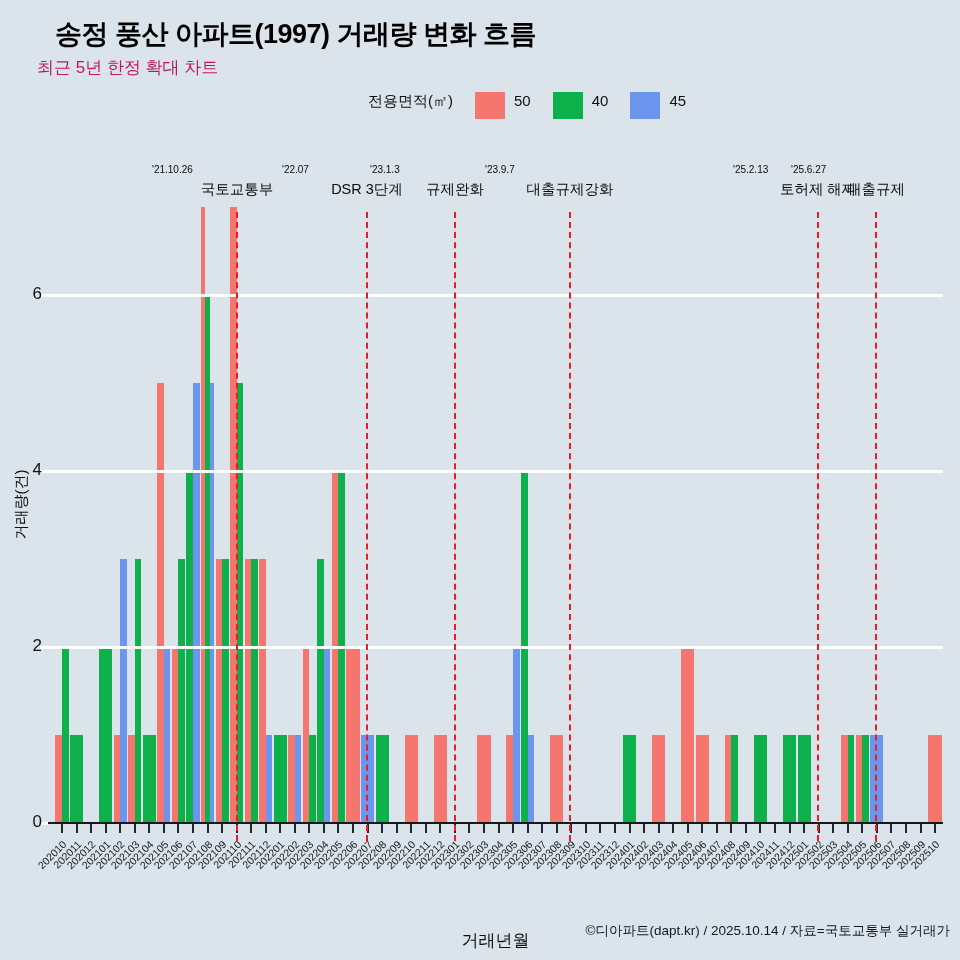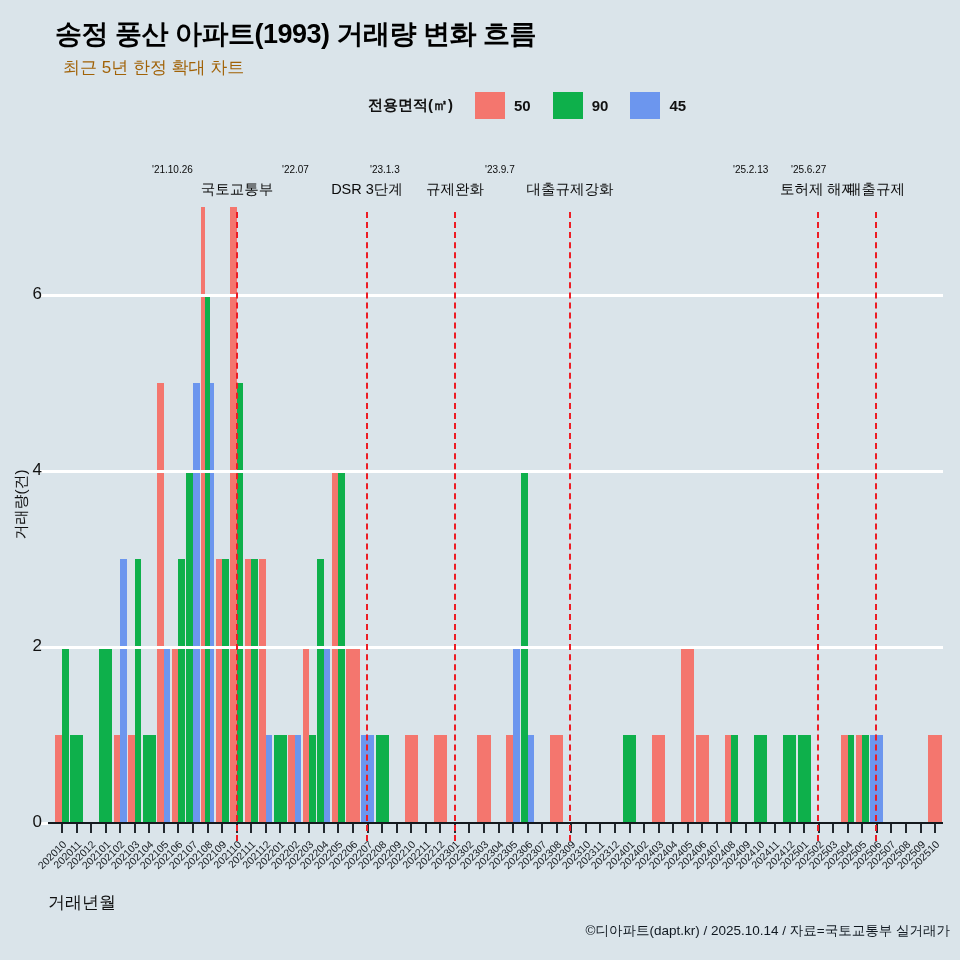--- a/index.html
+++ b/index.html
@@ -4,52 +4,52 @@
 <style>
   html,body{margin:0;padding:0;}
   body{
     width:960px;height:960px;position:relative;overflow:hidden;
     background:#DAE4EA;
     font-family:"Liberation Sans","DejaVu Sans",sans-serif;
     color:#111;
   }
   .abs{position:absolute;}
   #title{left:55px;top:16px;font-size:27px;font-weight:700;color:#000;letter-spacing:-0.5px;white-space:nowrap;}
-  #subtitle{left:63px;top:56px;font-size:17px;color:#a16207;white-space:nowrap;}
-  #legend{left:368px;top:92px;display:flex;align-items:center;font-size:15px;font-weight:bold;}
+  #subtitle{left:37px;top:56px;font-size:17px;color:#be185d;white-space:nowrap;}
+  #legend{left:368px;top:92px;display:flex;font-size:15px;}
   #legend .sw{width:30px;height:27px;margin-left:22px;margin-right:9px;display:inline-block;}
   #legend .lt{white-space:nowrap;}
   #ytitle{left:-34px;top:495px;font-size:15px;transform:rotate(-90deg);transform-origin:center;white-space:nowrap;width:110px;text-align:center;}
-  #xtitle{left:48px;top:891px;width:895px;font-size:17px;}
+  #xtitle{left:48px;top:929px;width:895px;text-align:center;font-size:17px;}
   #footer{right:10px;top:922px;font-size:13.5px;color:#101820;white-space:nowrap;}
   #plot{left:0;top:0;width:960px;height:960px;}
   .bar{position:absolute;z-index:1;}
   .grid{position:absolute;left:48px;width:895px;height:3px;background:#FFFFFF;z-index:3;}
   .gstub{position:absolute;left:40px;width:8px;height:3px;background:#FFFFFF;z-index:3;}
   .ylab{position:absolute;left:0;width:42px;text-align:right;font-size:17px;color:#111;z-index:4;}
   #xaxis{position:absolute;left:48px;top:822px;width:895px;height:2px;background:#14191e;z-index:3;}
   .xtick{position:absolute;top:824px;width:2px;height:9px;background:#22282e;z-index:2;}
   .xlab{position:absolute;width:58px;text-align:right;font-size:10.5px;color:#14191e;
         transform-origin:100% 0%;transform:rotate(-45deg);white-space:nowrap;z-index:2;}
   .evline{position:absolute;top:212px;height:629px;width:0;border-left:2px dashed #ED1C24;z-index:5;}
   .evdate{position:absolute;top:164px;width:170px;font-size:10px;color:#0b0b0b;white-space:nowrap;z-index:6;}
   .evname{position:absolute;top:180px;width:170px;text-align:center;font-size:14.5px;color:#0b0b0b;white-space:nowrap;z-index:6;}
 </style>
 </head>
 <body>
 
-<div class="abs" id="title">송정 풍산 아파트(1993) 거래량 변화 흐름</div>
+<div class="abs" id="title">송정 풍산 아파트(1997) 거래량 변화 흐름</div>
 <div class="abs" id="subtitle">최근 5년 한정 확대 차트</div>
 
 <div class="abs" id="legend">
   <span class="lt">전용면적(㎡)</span>
   <span class="sw" style="background:#F4766E"></span>
   <span class="lt">50</span>
   <span class="sw" style="background:#0EB04B"></span>
-  <span class="lt">90</span>
+  <span class="lt">40</span>
   <span class="sw" style="background:#6C96EE"></span>
   <span class="lt">45</span>
 </div>
 
 <div class="abs" id="plot">
     <div class="bar" style="left: 55.4px; top: 735px; width: 6.6px; height: 88px; background: rgb(244, 118, 110);"></div>
     <div class="bar" style="left: 62px; top: 647px; width: 6.6px; height: 176px; background: rgb(14, 176, 75);"></div>
     <div class="bar" style="left: 70px; top: 735px; width: 13.2px; height: 88px; background: rgb(14, 176, 75);"></div>
     <div class="bar" style="left: 99.1px; top: 647px; width: 13.2px; height: 176px; background: rgb(14, 176, 75);"></div>
     <div class="bar" style="left: 113.6px; top: 735px; width: 6.6px; height: 88px; background: rgb(244, 118, 110);"></div>

